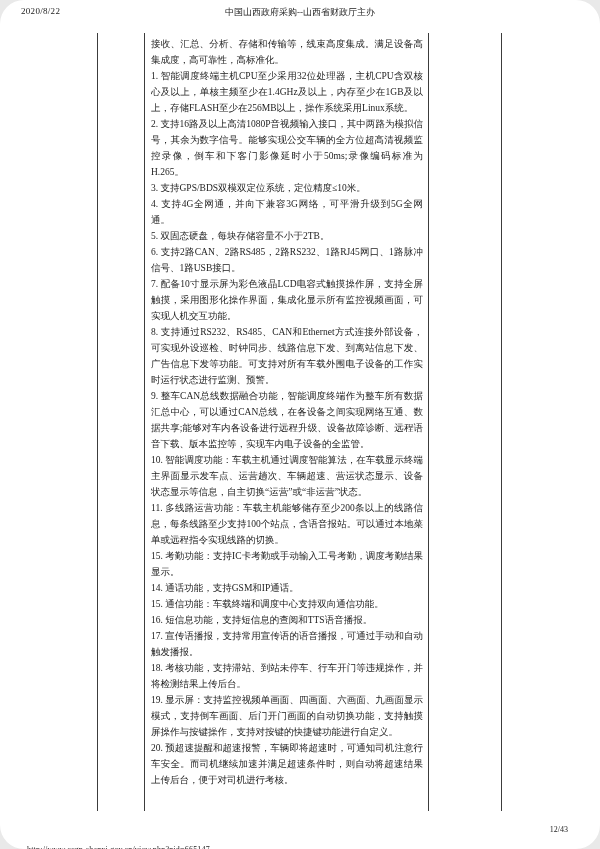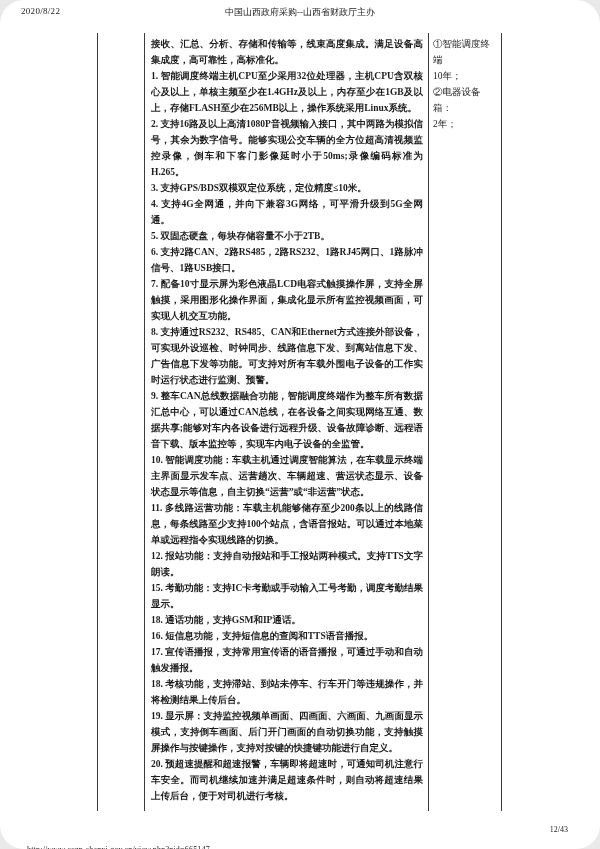--- a/index.html
+++ b/index.html
@@ -27,21 +27,21 @@
     background:#3c3c3c;
   }
   .vline.l1{left:97px;}
   .vline.l2{left:144px;}
   .vline.l3{left:428px;}
   .vline.l4{left:501px;}
   
   .spec-col{
     position:absolute;left:151px;top:36px;width:272px;height:772px;
     font-size:9.5px;line-height:16px;
-    text-align:justify;overflow:hidden;font-weight:bold;
+    text-align:justify;overflow:hidden;
   }
   .spec-col div{margin:0;padding:0;}
   
   .warranty-col{
     position:absolute;left:433px;top:36px;width:66px;height:772px;
     font-size:9.5px;line-height:16px;overflow:hidden;
   }
   
   .ftr-url{
     position:absolute;left:27px;top:825px;
@@ -71,33 +71,27 @@
       <div>2. 支持16路及以上高清1080P音视频输入接口，其中两路为模拟信号，其余为数字信号。能够实现公交车辆的全方位超高清视频监控录像，倒车和下客门影像延时小于50ms;录像编码标准为H.265。</div>
       <div>3. 支持GPS/BDS双模双定位系统，定位精度≤10米。</div>
       <div>4. 支持4G全网通，并向下兼容3G网络，可平滑升级到5G全网通。</div>
       <div>5. 双固态硬盘，每块存储容量不小于2TB。</div>
       <div>6. 支持2路CAN、2路RS485，2路RS232、1路RJ45网口、1路脉冲信号、1路USB接口。</div>
       <div>7. 配备10寸显示屏为彩色液晶LCD电容式触摸操作屏，支持全屏触摸，采用图形化操作界面，集成化显示所有监控视频画面，可实现人机交互功能。</div>
       <div>8. 支持通过RS232、RS485、CAN和Ethernet方式连接外部设备，可实现外设巡检、时钟同步、线路信息下发、到离站信息下发、广告信息下发等功能。可支持对所有车载外围电子设备的工作实时运行状态进行监测、预警。</div>
       <div>9. 整车CAN总线数据融合功能，智能调度终端作为整车所有数据汇总中心，可以通过CAN总线，在各设备之间实现网络互通、数据共享;能够对车内各设备进行远程升级、设备故障诊断、远程语音下载、版本监控等，实现车内电子设备的全监管。</div>
       <div>10. 智能调度功能：车载主机通过调度智能算法，在车载显示终端主界面显示发车点、运营趟次、车辆超速、营运状态显示、设备状态显示等信息，自主切换“运营”或“非运营”状态。</div>
       <div>11. 多线路运营功能：车载主机能够储存至少200条以上的线路信息，每条线路至少支持100个站点，含语音报站。可以通过本地菜单或远程指令实现线路的切换。</div>
-      <div>12. 报站功能：支持自动报站和手工报站两种模式。支持TTS文字朗读。</div>
       <div>15. 考勤功能：支持IC卡考勤或手动输入工号考勤，调度考勤结果显示。</div>
-      <div>18. 通话功能，支持GSM和IP通话。</div>
+      <div>14. 通话功能，支持GSM和IP通话。</div>
+      <div>15. 通信功能：车载终端和调度中心支持双向通信功能。</div>
       <div>16. 短信息功能，支持短信息的查阅和TTS语音播报。</div>
       <div>17. 宣传语播报，支持常用宣传语的语音播报，可通过手动和自动触发播报。</div>
       <div>18. 考核功能，支持滞站、到站未停车、行车开门等违规操作，并将检测结果上传后台。</div>
       <div>19. 显示屏：支持监控视频单画面、四画面、六画面、九画面显示模式，支持倒车画面、后门开门画面的自动切换功能，支持触摸屏操作与按键操作，支持对按键的快捷键功能进行自定义。</div>
       <div>20. 预超速提醒和超速报警，车辆即将超速时，可通知司机注意行车安全。而司机继续加速并满足超速条件时，则自动将超速结果上传后台，便于对司机进行考核。</div>
     </div>
 
-  <div class="warranty-col">
-      <div>①智能调度终端</div>
-      <div>10年；</div>
-      <div>②电器设备箱：</div>
-      <div>2年；</div>
-    </div>
 
   <div class="ftr-url">http://www.ccgp-shanxi.gov.cn/view.php?nid=665147</div>
   <div class="ftr-page">12/43</div>
 
 </div>
 
 </body></html>

